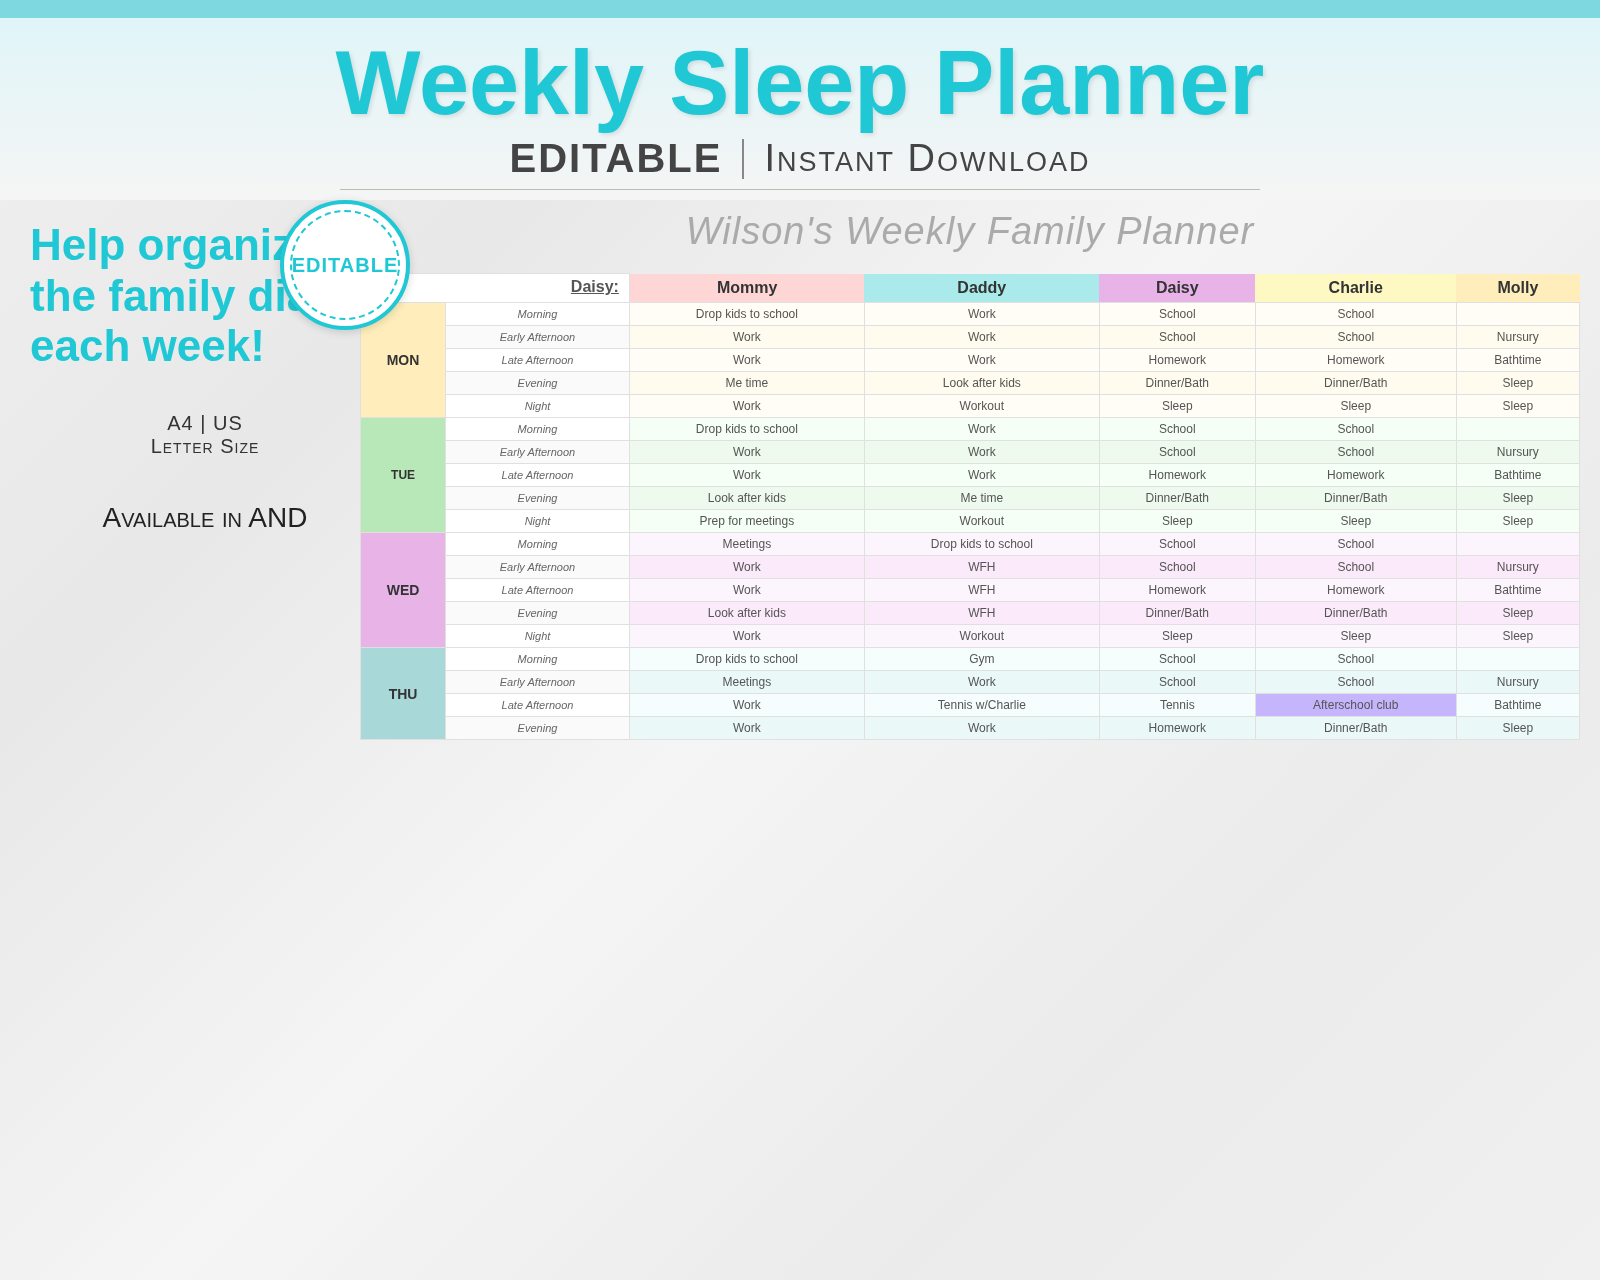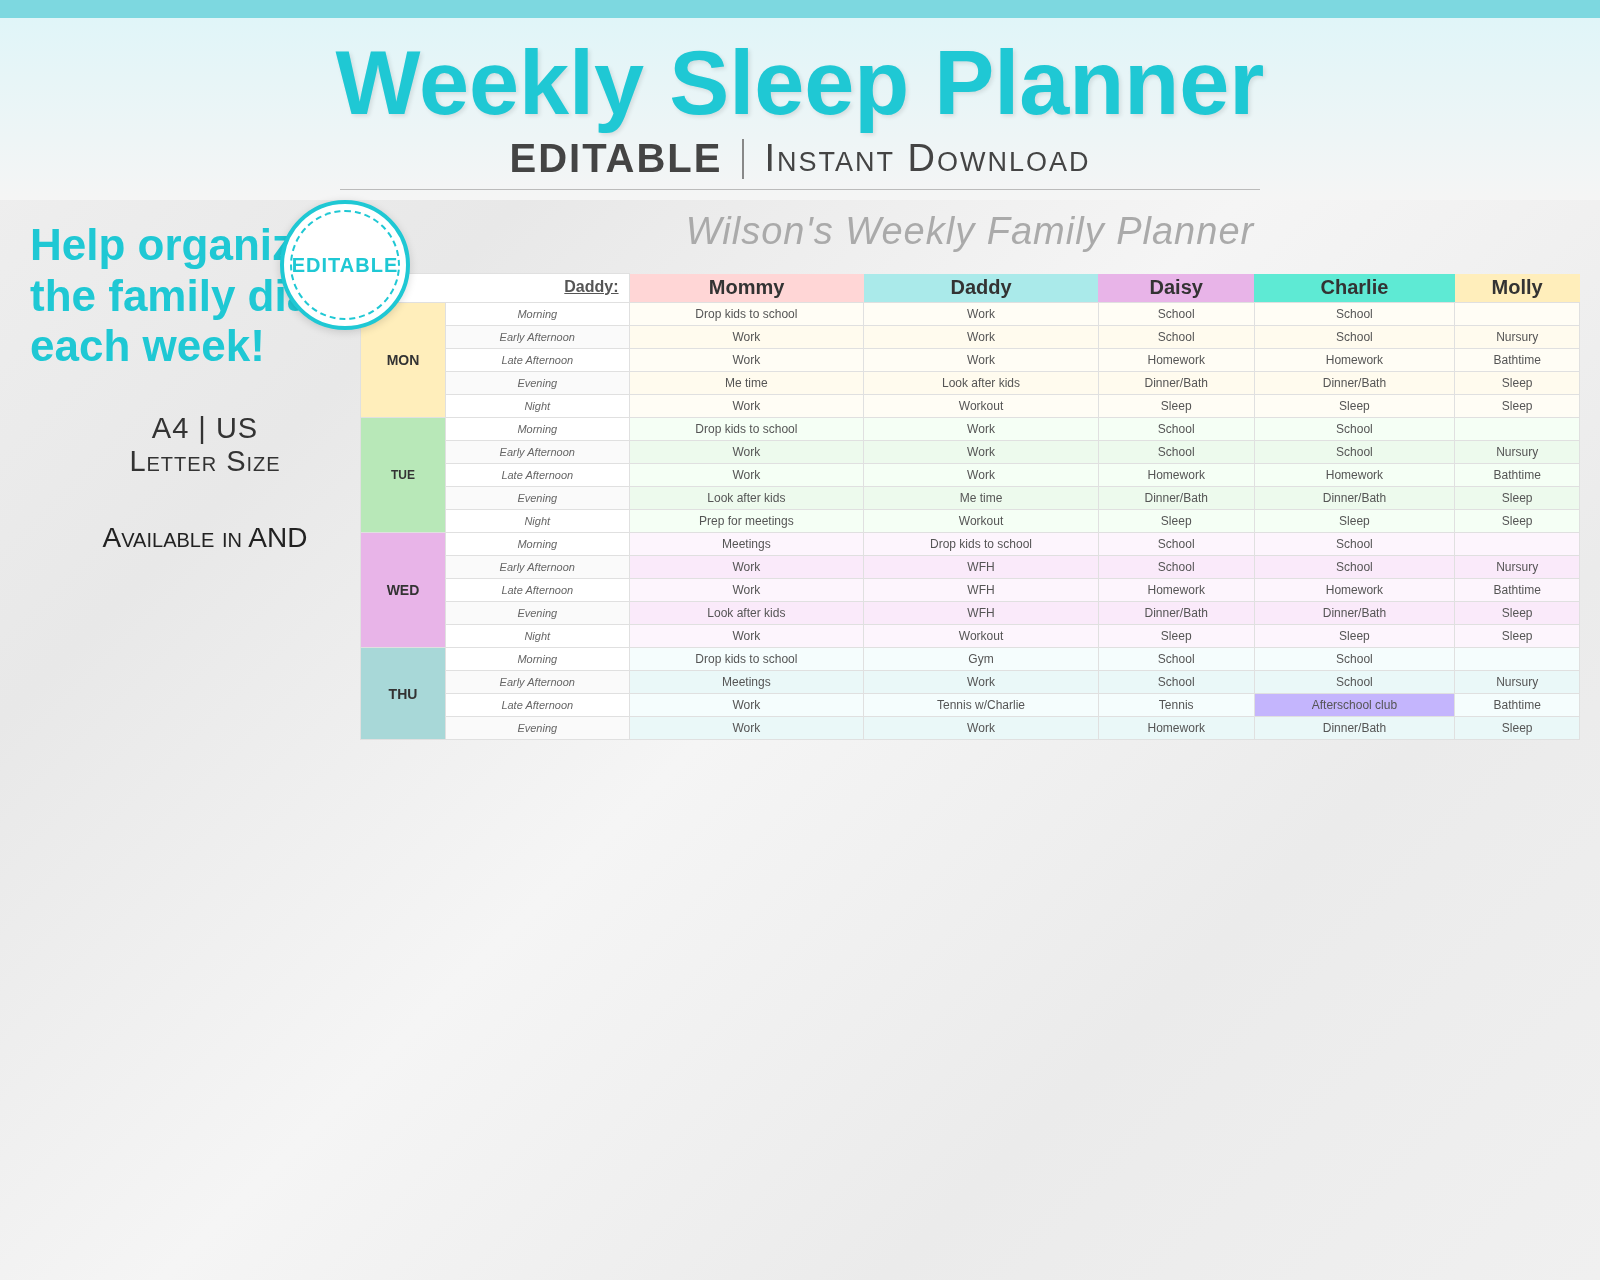--- a/index.html
+++ b/index.html
@@ -96,21 +96,21 @@
       font-size: 44px;
       font-weight: 900;
       font-family: 'Arial Black', Arial, sans-serif;
       line-height: 1.15;
       text-align: left;
       margin-bottom: 40px;
     }
 
     .size-text {
       color: #333;
-      font-size: 29px;
+      font-size: 20px;
       font-family: 'Arial', sans-serif;
       font-variant: small-caps;
       text-align: center;
       margin-bottom: 40px;
       letter-spacing: 1px;
     }
 
     .available-text {
       color: #222;
       font-size: 28px;
@@ -216,31 +216,31 @@
       text-align: right;
       padding-right: 10px;
       color: #555;
       text-decoration: underline;
       vertical-align: bottom;
       padding-bottom: 6px;
       background: white;
     }
 
     th.col-header {
-      font-size: 20px;
+      font-size: 16px;
       font-weight: 700;
       text-align: center;
       padding: 2px 5px;
       color: #333;
     }
 
     th.mommy { background: #ffd6d6; }
     th.daddy { background: #aaeaea; }
     th.daisy { background: #e8b4e8; }
-    th.charlie { background: #5eead4; }
+    th.charlie { background: #fef9c3; }
     th.molly { background: #ffeebb; }
 
     td {
       border: 1px solid #e0e0e0;
       padding: 4px 6px;
       text-align: center;
       font-size: 12px;
       color: #555;
       white-space: nowrap;
     }
@@ -300,21 +300,21 @@
     <span>AND</span>
   </div>
 </div>
 
 <div class="planner-section">
   <div class="planner-title">Wilson's Weekly Family Planner</div>
   <div class="planner-table-wrapper">
     <table class="planner">
       <thead>
         <tr>
-          <td class="week-label-cell" colspan="2">Daddy:</td>
+          <td class="week-label-cell" colspan="2">Daisy:</td>
           <th class="col-header mommy">Mommy</th>
           <th class="col-header daddy">Daddy</th>
           <th class="col-header daisy">Daisy</th>
           <th class="col-header charlie">Charlie</th>
           <th class="col-header molly">Molly</th>
         </tr>
       </thead>
       <tbody id="planner-body">
       <tr>
             <td rowspan="5" class="day-label" style="background: rgb(255, 238, 187); font-weight: 700; font-size: 14px;">MON</td>

